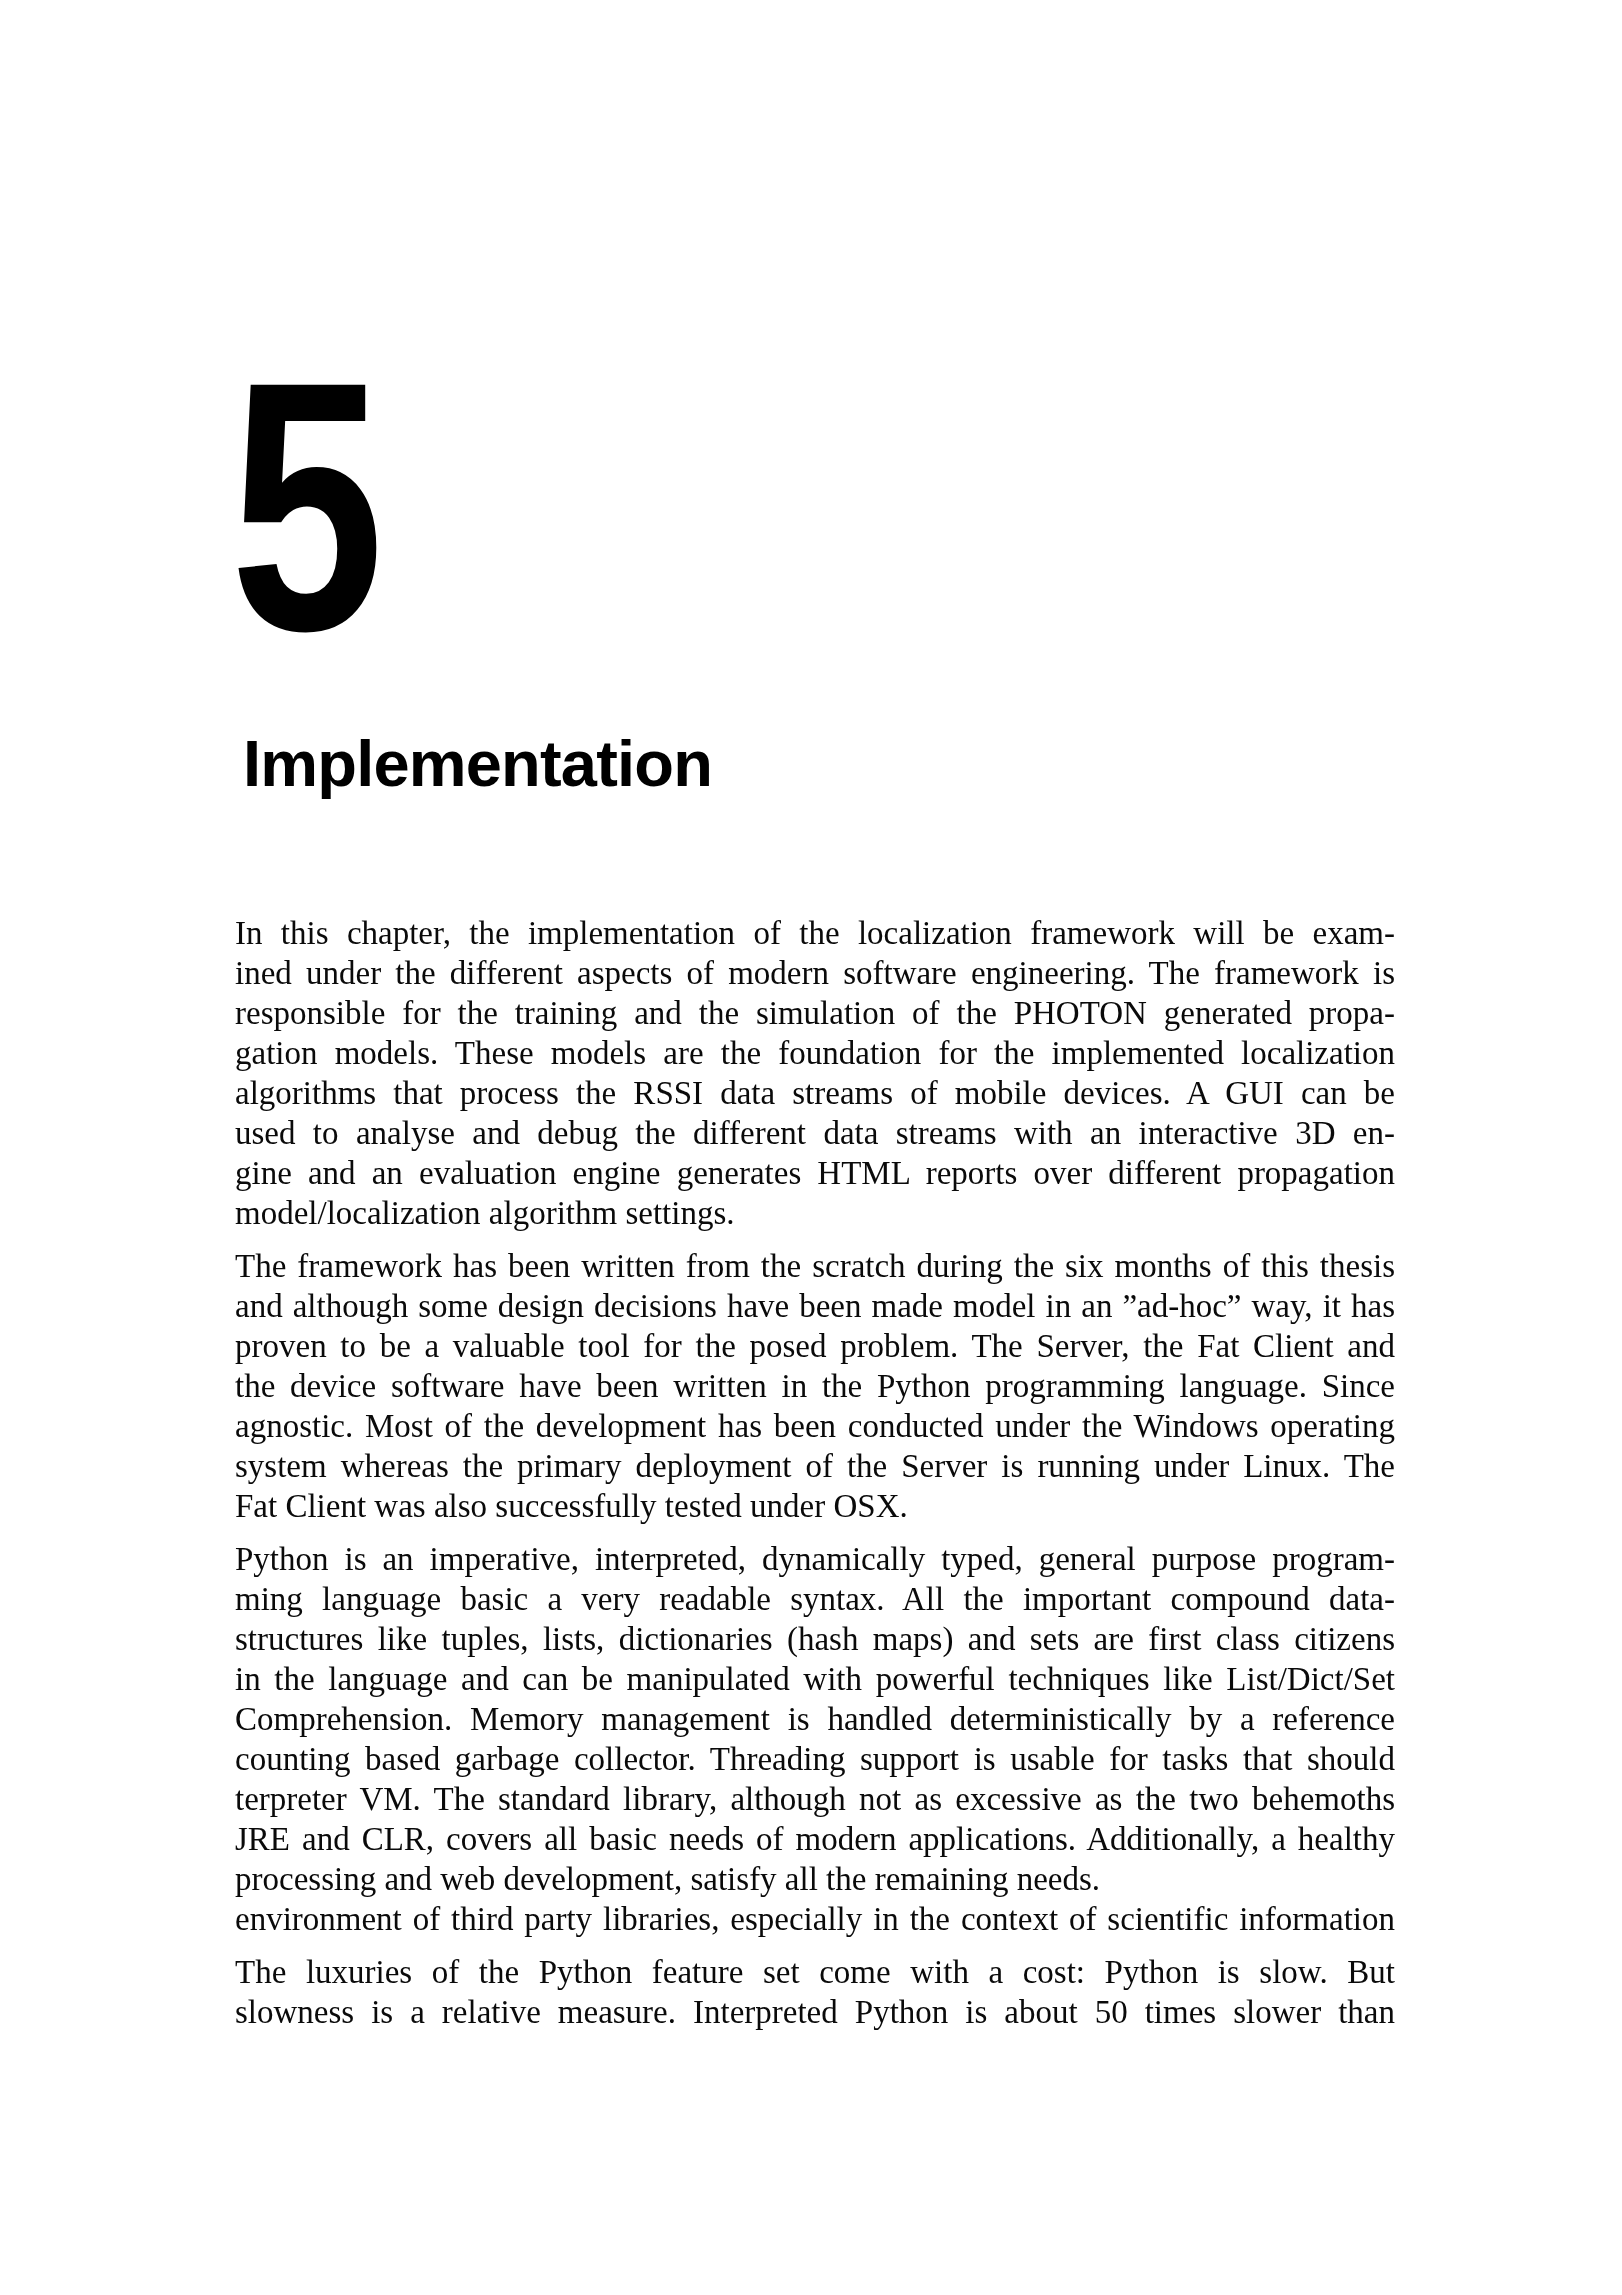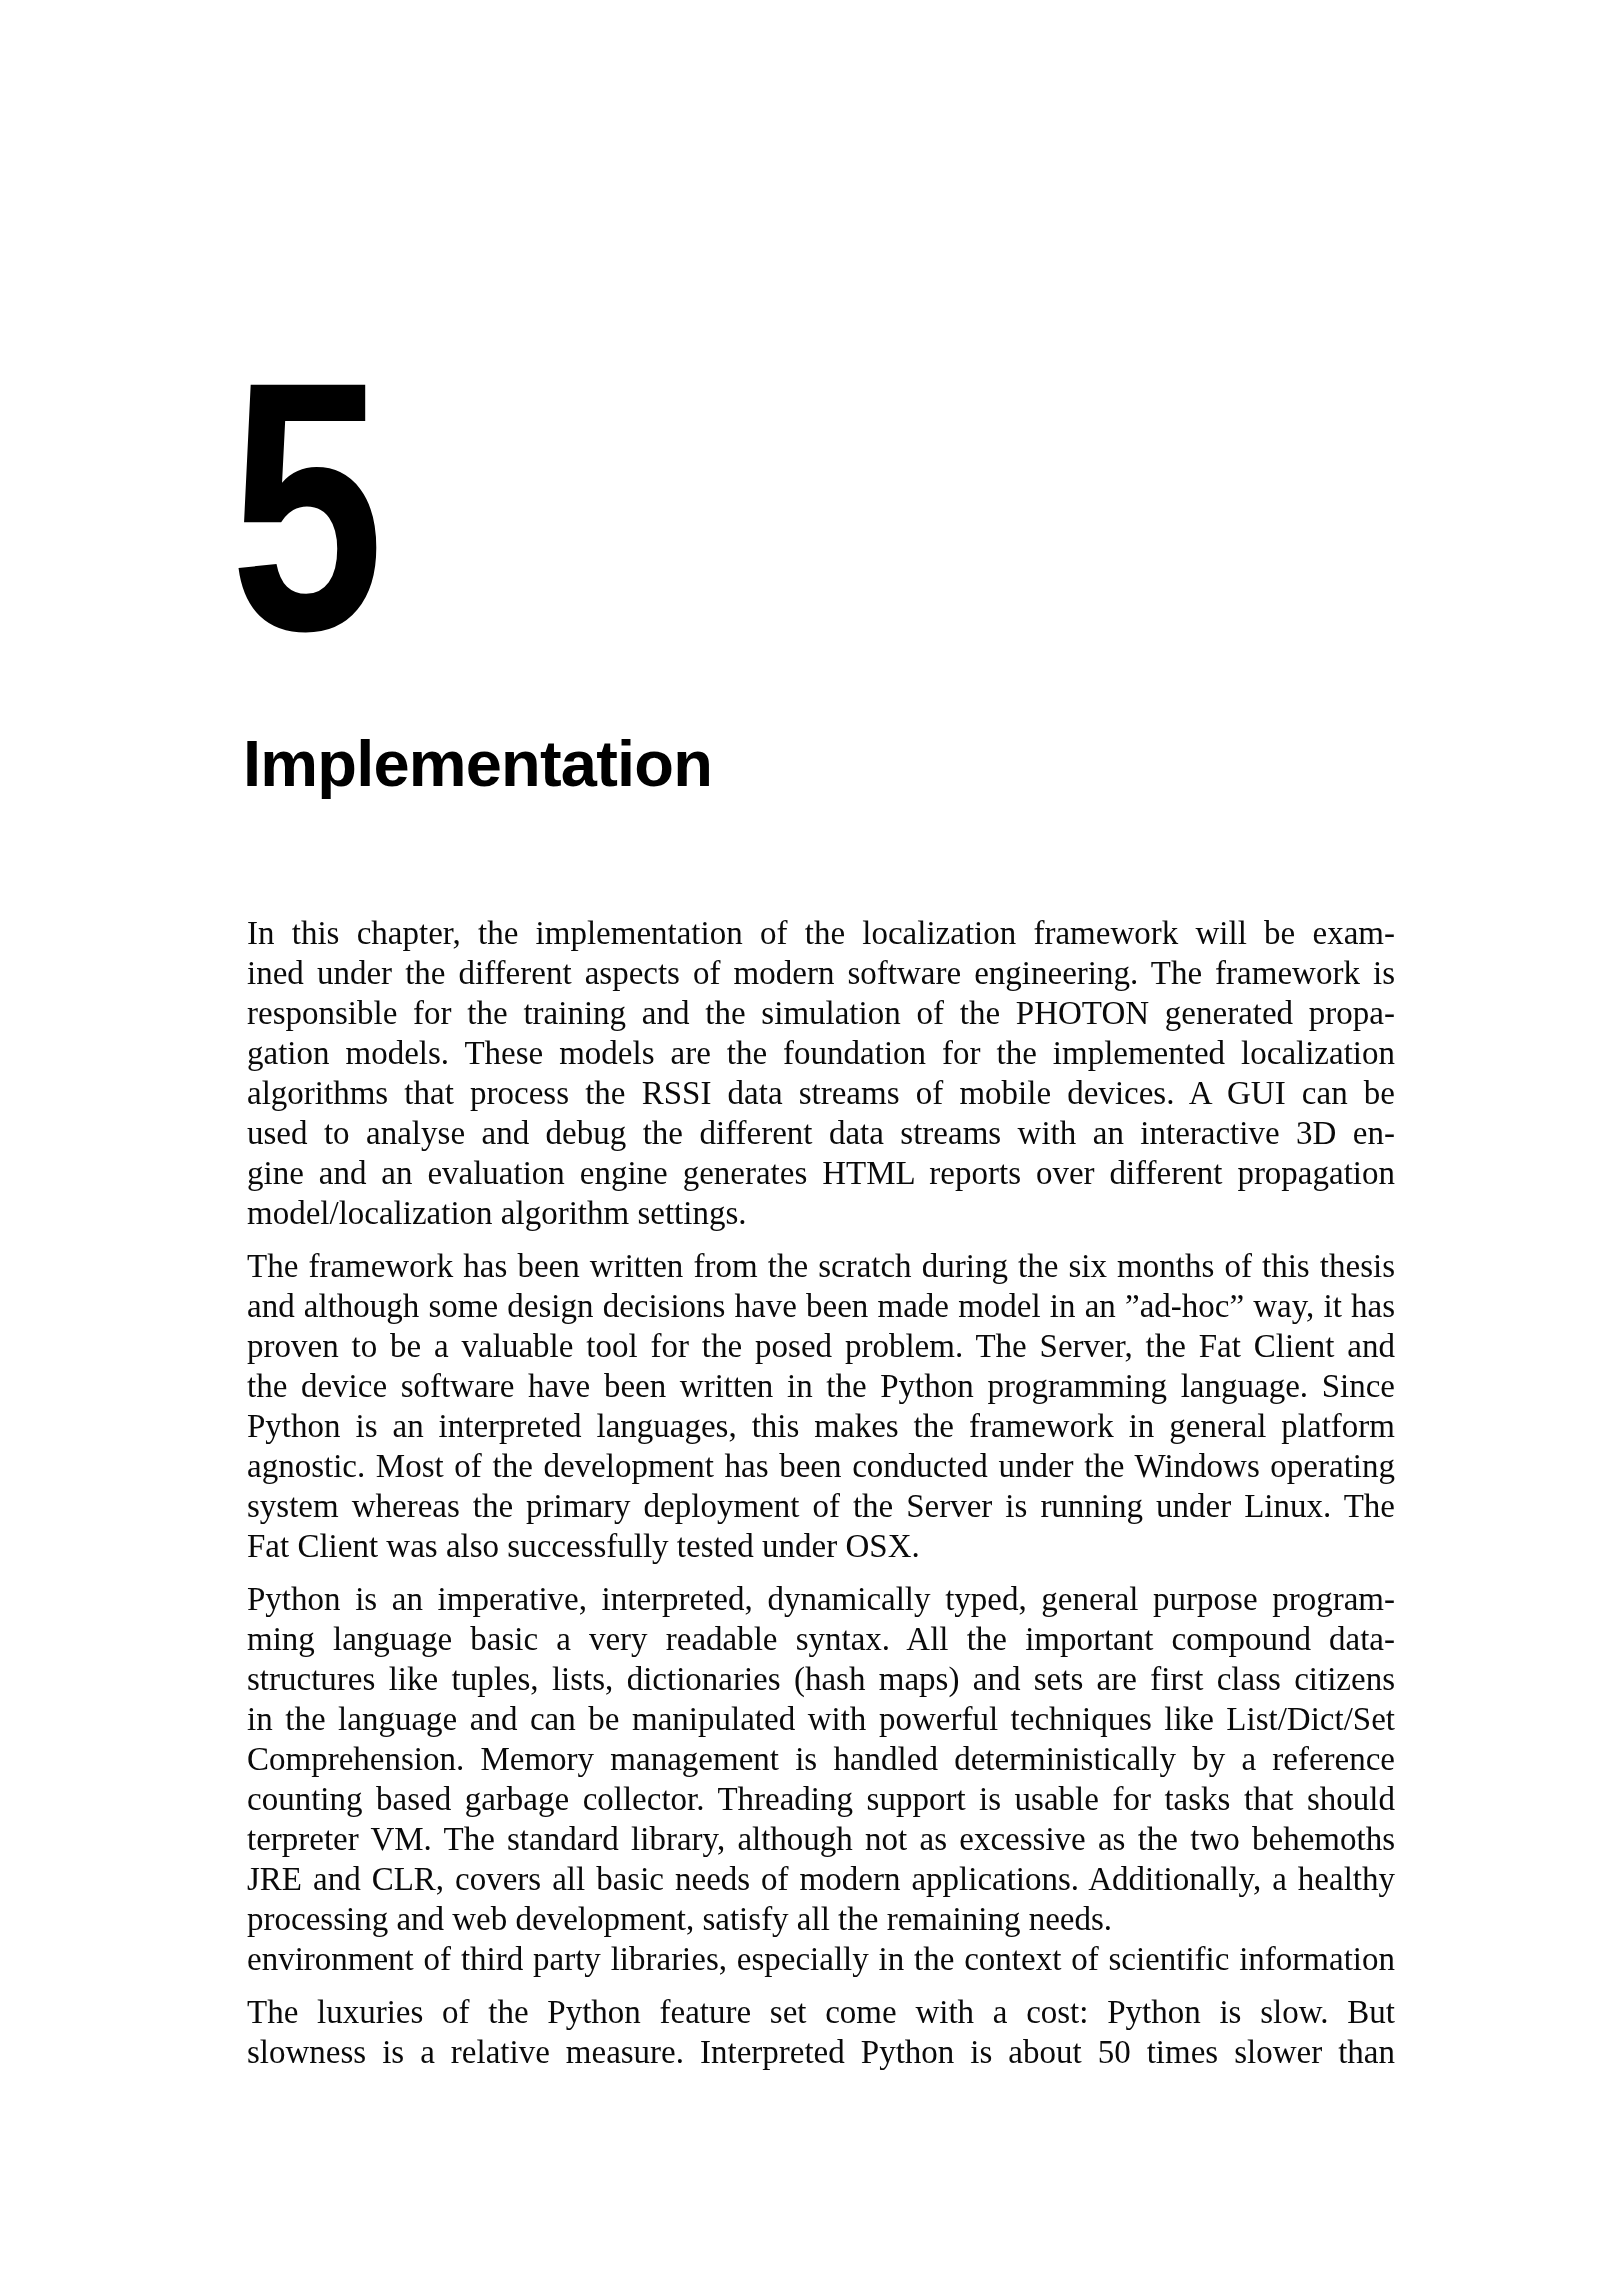--- a/index.html
+++ b/index.html
@@ -42,21 +42,21 @@
     position: absolute;
     top: 913px;
     left: 231px;
     width: 1164px;
     font-family: "Liberation Serif", "DejaVu Serif", serif;
     font-size: 33px;
     line-height: 40px;
     color: #0a0a0a;
   }
   .paragraph {
-    margin: 0 0 13px 16px;
+    margin: 0 0 13px 4px;
   }
   .line {
     text-align: justify;
     text-align-last: justify;
   }
   .line.last {
     text-align-last: left;
   }
 </style>
 </head>
@@ -74,21 +74,20 @@
         <div class="line">algorithms that process the RSSI data streams of mobile devices. A GUI can be</div>
         <div class="line">used to analyse and debug the different data streams with an interactive 3D en-</div>
         <div class="line">gine and an evaluation engine generates HTML reports over different propagation</div>
         <div class="line last">model/localization algorithm settings.</div>
       </div>
       <div class="paragraph">
         <div class="line">The framework has been written from the scratch during the six months of this thesis</div>
         <div class="line">and although some design decisions have been made model in an ”ad-hoc” way, it has</div>
         <div class="line">proven to be a valuable tool for the posed problem. The Server, the Fat Client and</div>
         <div class="line">the device software have been written in the Python programming language. Since</div>
-        <div class="line">Python is an interpreted languages, this makes the framework in general platform</div>
         <div class="line">agnostic. Most of the development has been conducted under the Windows operating</div>
         <div class="line">system whereas the primary deployment of the Server is running under Linux. The</div>
         <div class="line last">Fat Client was also successfully tested under OSX.</div>
       </div>
       <div class="paragraph">
         <div class="line">Python is an imperative, interpreted, dynamically typed, general purpose program-</div>
         <div class="line">ming language basic a very readable syntax. All the important compound data-</div>
         <div class="line">structures like tuples, lists, dictionaries (hash maps) and sets are first class citizens</div>
         <div class="line">in the language and can be manipulated with powerful techniques like List/Dict/Set</div>
         <div class="line">Comprehension. Memory management is handled deterministically by a reference</div>

